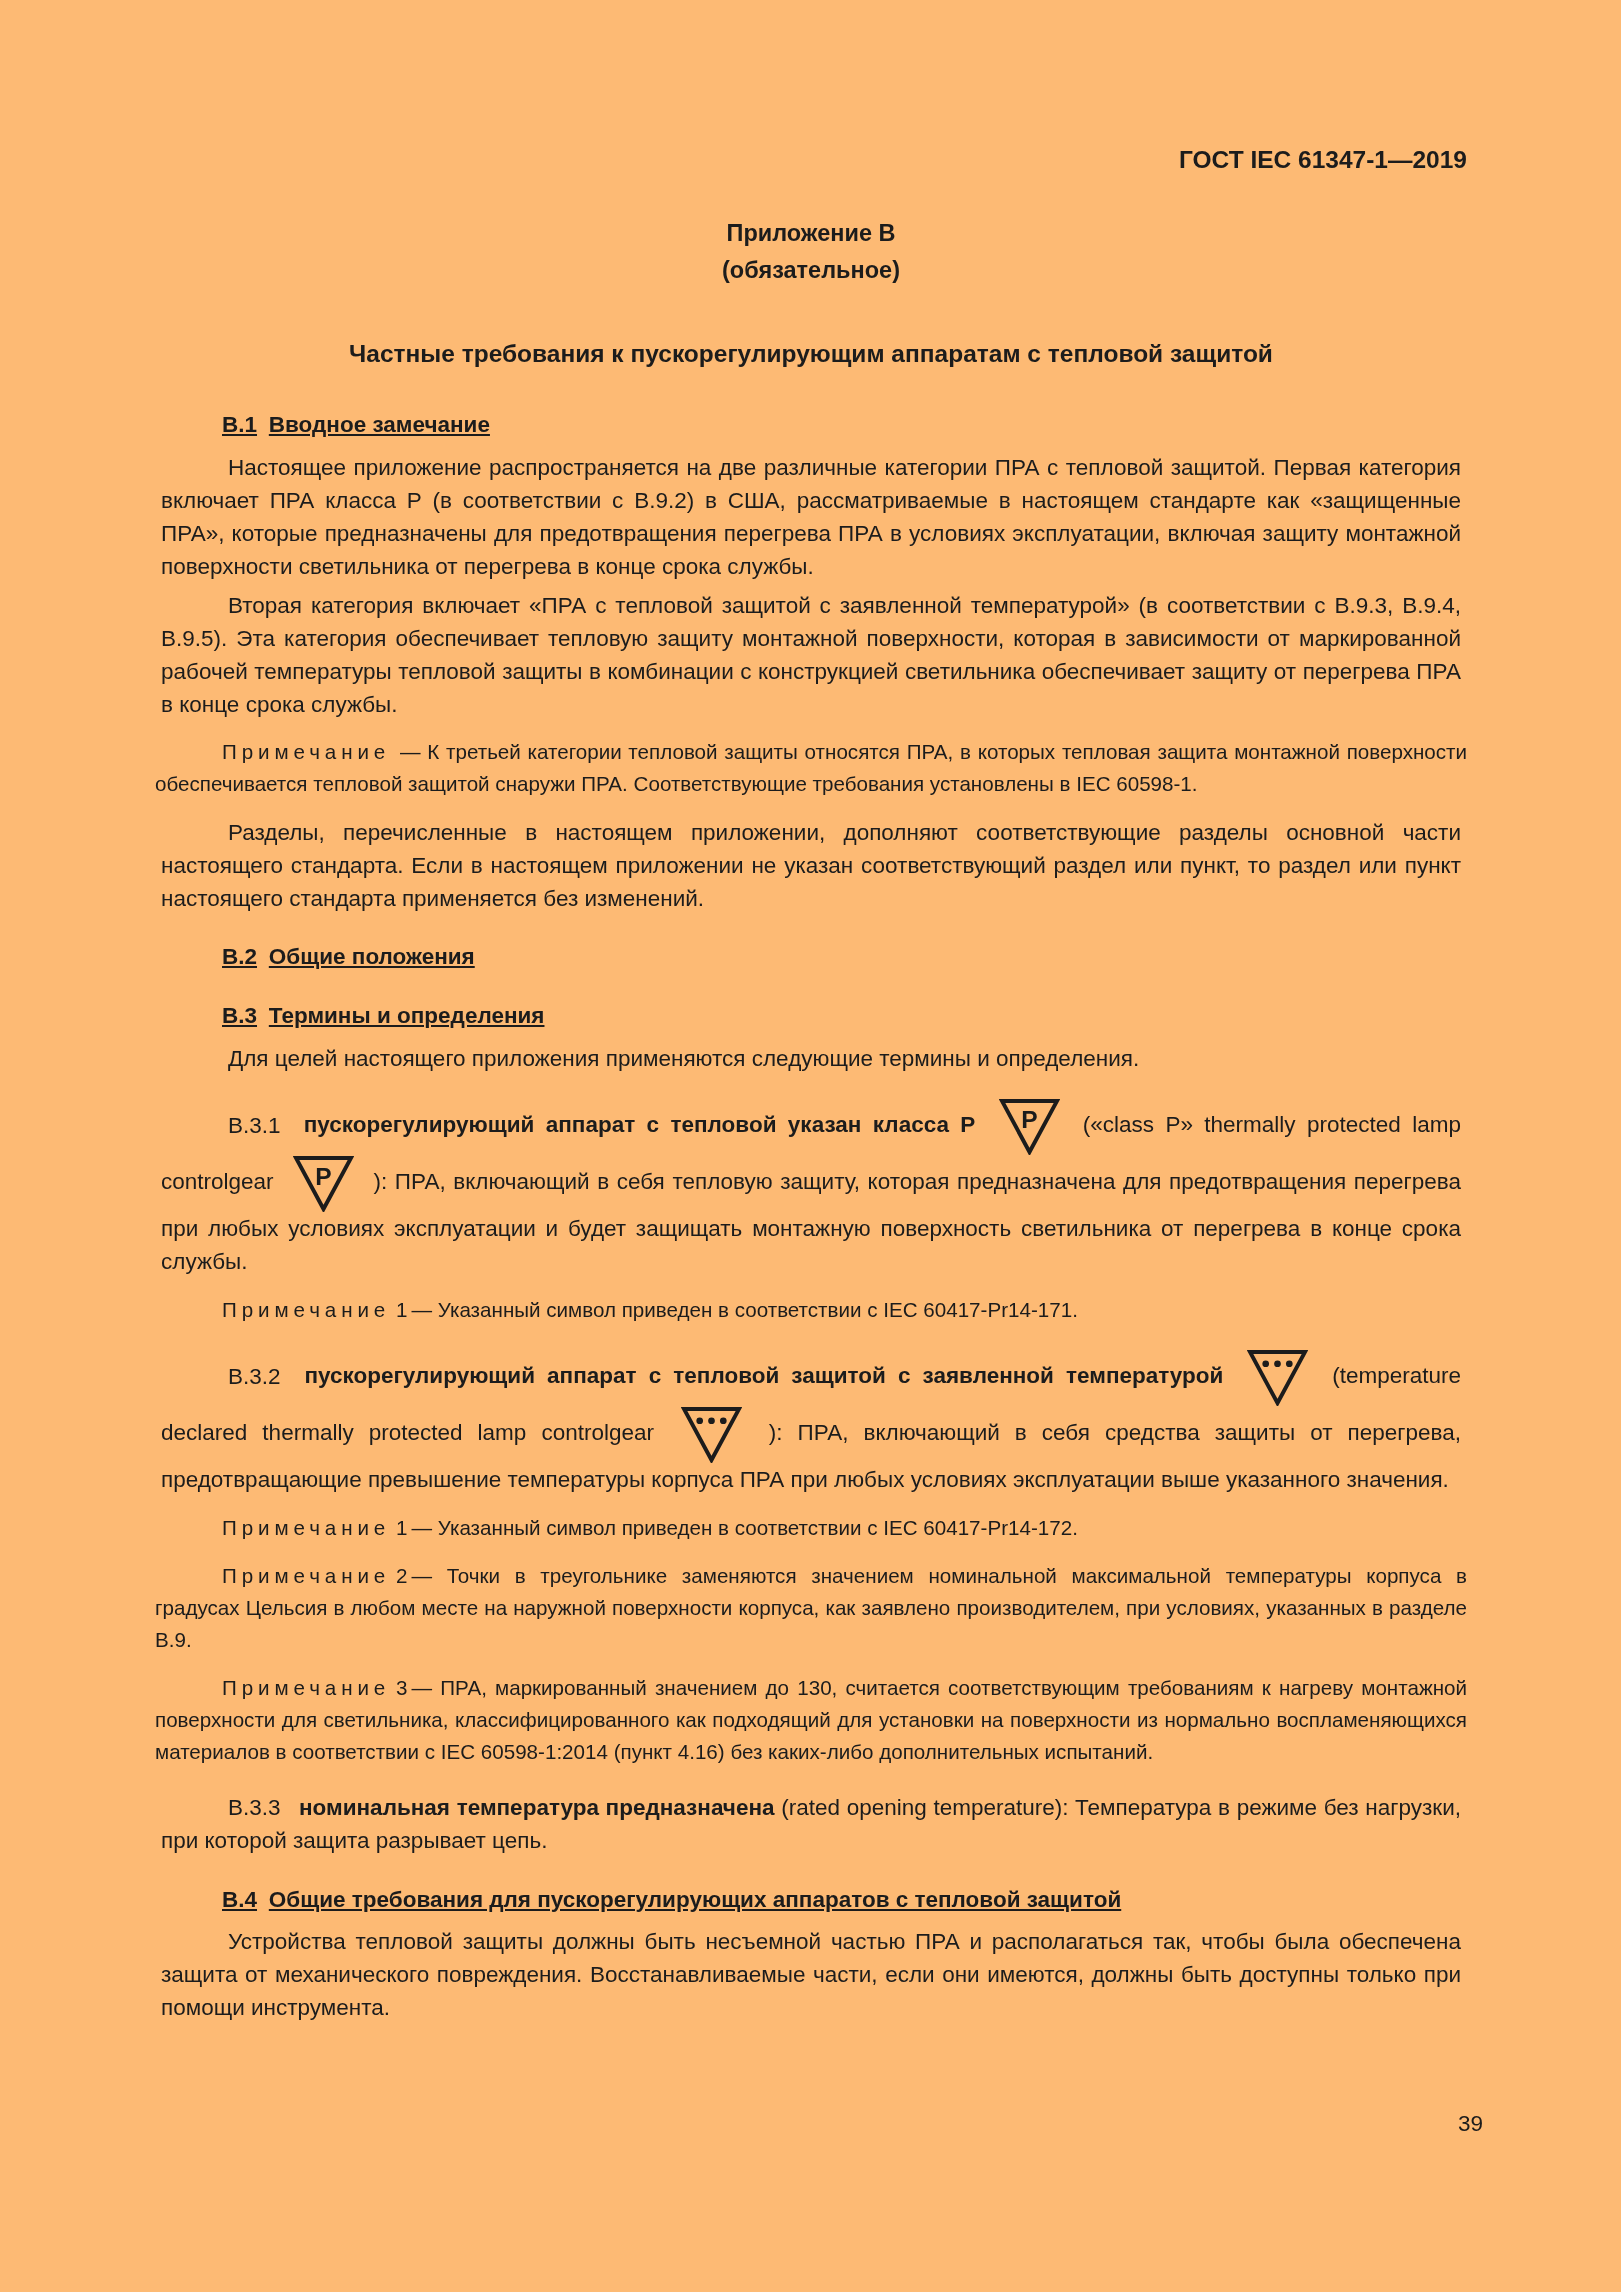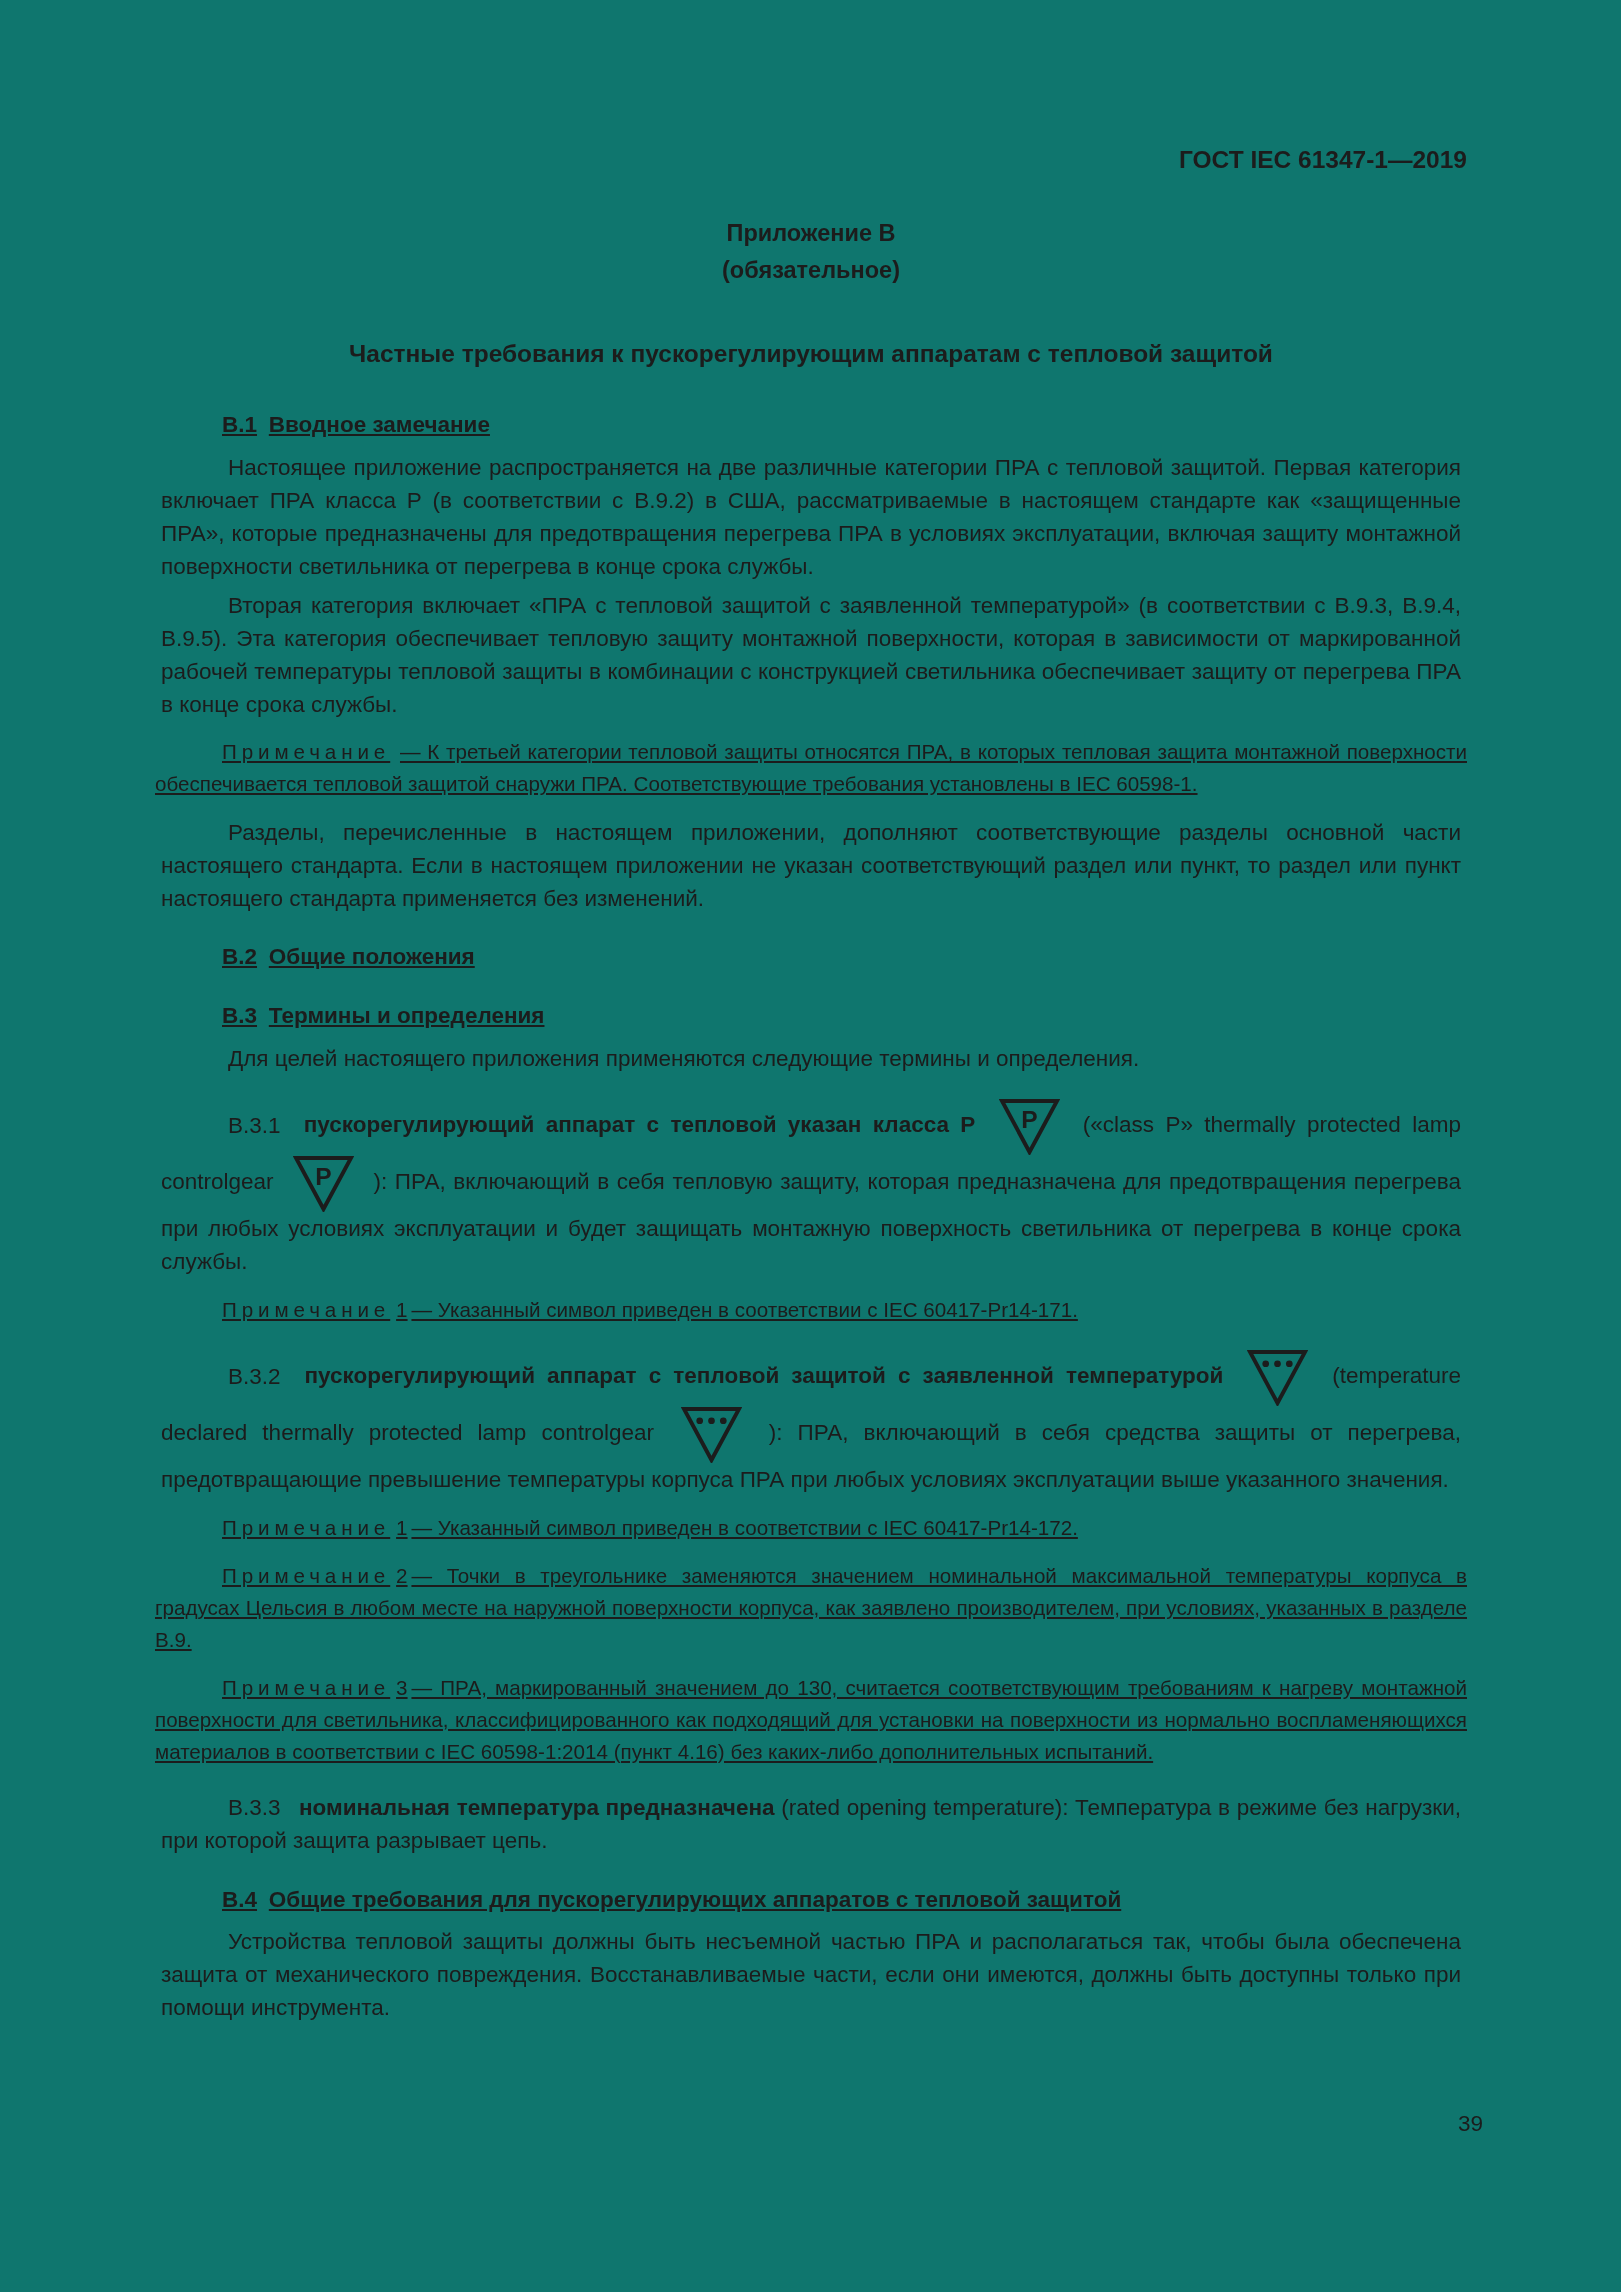--- a/index.html
+++ b/index.html
@@ -6,21 +6,21 @@
     margin: 0;
     padding: 0;
     background: #ffffff;
   }
   .page {
     position: relative;
     width: 1621px;
     height: 2293px;
     box-sizing: border-box;
     padding: 145px 154px 0 155px;
-    background: #0f766e;
+    background: #fdba74;
     font-family: "Liberation Sans", "DejaVu Sans", sans-serif;
     color: #1c1c1c;
     overflow: hidden;
   }
   .doc-header {
     text-align: right;
     font-weight: bold;
     font-size: 24.5px;
     line-height: 29px;
     margin: 0;
@@ -66,21 +66,20 @@
   }
   p.term {
     margin-top: 23.5px;
   }
   p.note {
     font-size: 20.6px;
     line-height: 32px;
     text-align: justify;
     text-indent: 67px;
     margin: 15.7px 0 15.7px 0;
-    text-decoration: underline;
   }
   .note-label {
     letter-spacing: 4.9px;
   }
   .note-num {
     margin: 0 3.9px 0 5.9px;
   }
   .sym {
     display: inline-block;
     vertical-align: middle;

